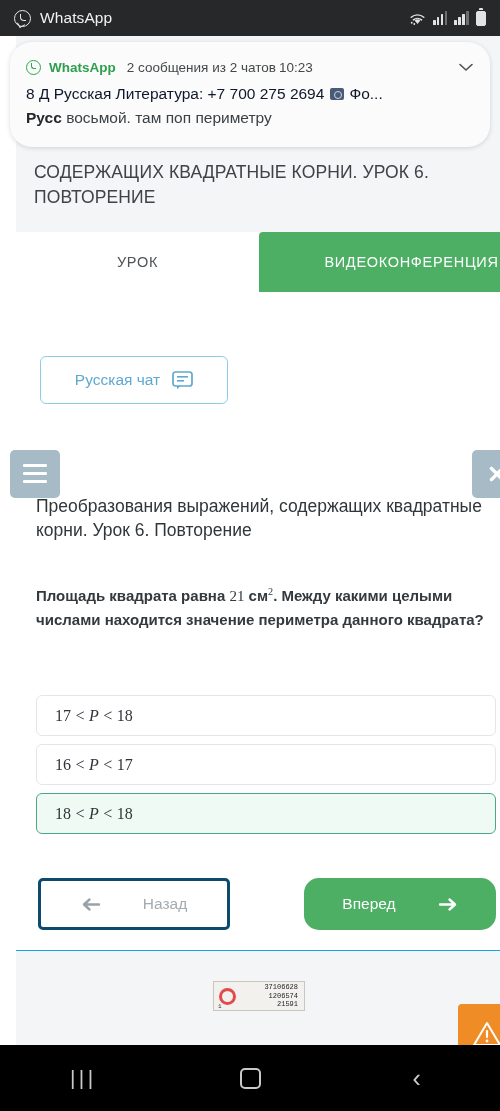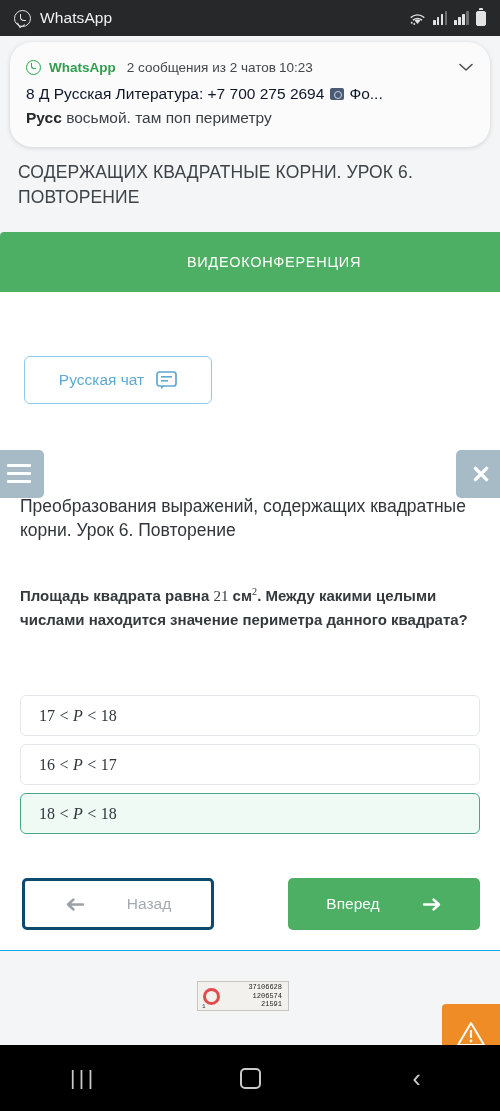--- a/index.html
+++ b/index.html
@@ -79,21 +79,21 @@
     position: absolute;
     top: -3.4px; left: 2px;
     width: 4px; height: 2px;
     background: #e3e3e3;
     border-radius: 1px 1px 0 0;
   }
 
   
   #page {
     position: absolute;
-    top: 36px; left: 0;
+    top: 36px; left: 16px;
     width: 400px;
     height: 1009px;
     background: #22c55e;
   }
 
   #header-band {
     position: absolute;
     top: 0; left: 0;
     width: 500px; height: 196px;
     background: #f3f5f7;
@@ -264,21 +264,21 @@
     align-items: center;
     justify-content: center;
     gap: 42px;
     color: #a4abb1;
     font-size: 15.5px;
   }
   #forward-button {
     position: absolute;
     right: 20px; top: 0;
     width: 192px; height: 52px;
-    border-radius: 5px;
+    border-radius: 15px;
     background: #4caf63;
     display: flex;
     align-items: center;
     justify-content: center;
     gap: 42px;
     color: #ffffff;
     font-size: 15.5px;
   }
   .arrow-svg { display: block; }
 
@@ -480,20 +480,23 @@
     </div>
   </div>
 
   <div id="page">
 
     <div id="header-band">
       <div id="header-title">СОДЕРЖАЩИХ КВАДРАТНЫЕ КОРНИ. УРОК 6. ПОВТОРЕНИЕ</div>
     </div>
 
     <div id="tabs">
+      <div class="tab" id="tab-lesson">
+        <span>УРОК</span>
+      </div>
       <div class="tab" id="tab-video">
         <span>ВИДЕОКОНФЕРЕНЦИЯ</span>
       </div>
     </div>
 
     <div id="chat-zone">
       <div id="open-chat-button">
         <span>Русская чат</span>
         <svg class="chat-bubble-ico" width="21" height="19" viewBox="0 0 21 19">
           <rect x="1" y="1" width="19" height="14" rx="2.5" fill="none" stroke="#5fa8d0" stroke-width="1.7"></rect>

